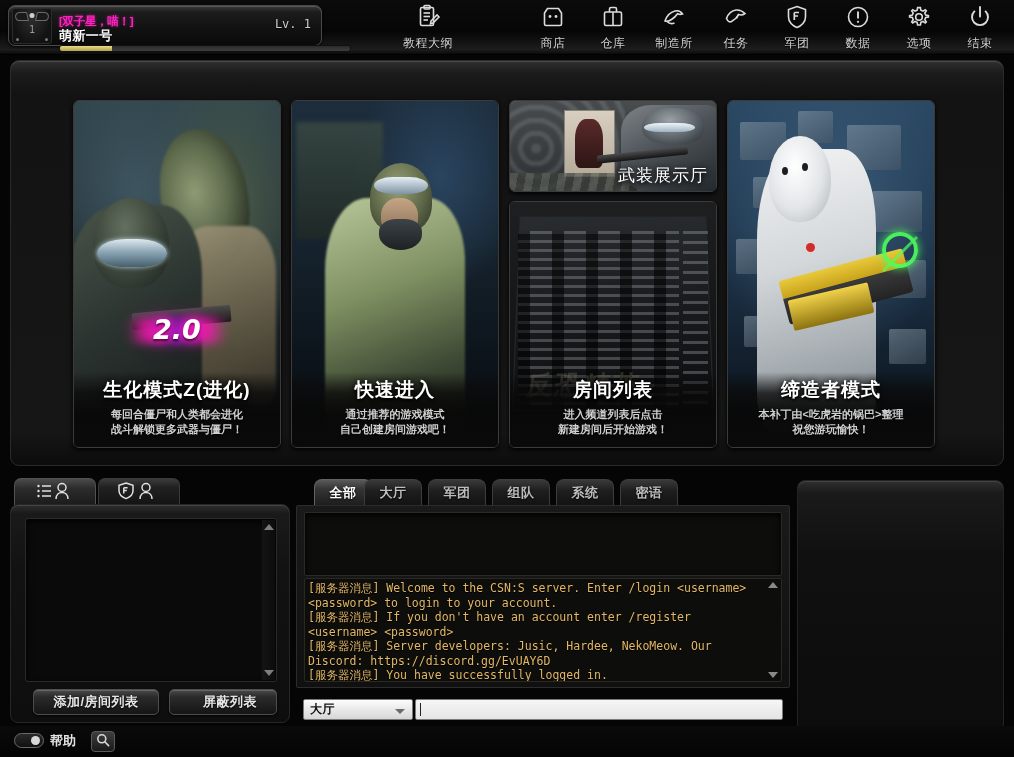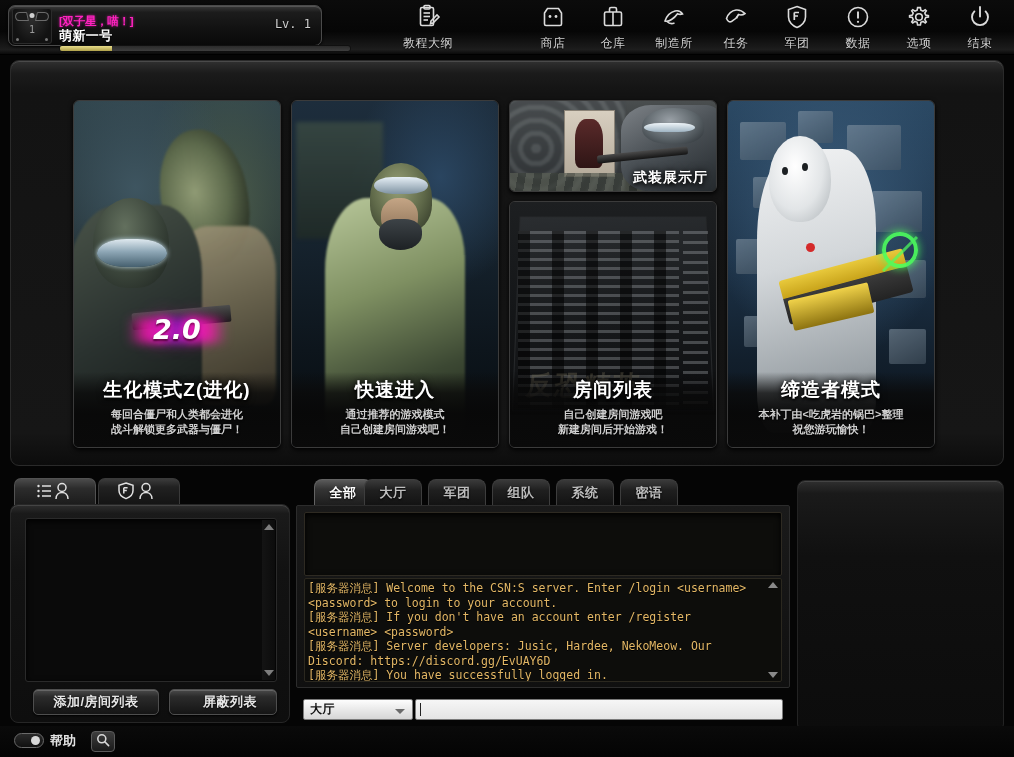--- a/index.html
+++ b/index.html
@@ -231,21 +231,21 @@
   .s-visor {
     position: absolute; right: 10%; top: 24%; width: 25%; height: 11%;
     background: linear-gradient(180deg,#eef4f8,#9fb4c2); border-radius: 50%/70%;
   }
   .s-gun {
     position: absolute; left: 42%; top: 56%; width: 44%; height: 9%;
     background: linear-gradient(180deg,#4b4b4b,#151515); border-radius: 2px; transform: rotate(-6deg);
   }
   .showroom-label {
     position: absolute; right: 8px; bottom: 4px;
-    font-size: 14px; font-weight: bold; color: #fff; letter-spacing: 1px;
+    font-size: 17px; font-weight: normal; color: #fff; letter-spacing: 1px;
     text-shadow: 0 2px 4px #000, 0 0 8px #000;
   }
   .s-floor {
     position: absolute; left: 0; right: 0; bottom: 0; height: 20%;
     background: repeating-linear-gradient(100deg,#5a5f55 0px,#5a5f55 8px,#3b403a 8px,#3b403a 16px);
     opacity: .7;
   }
 
   .art-roomlist {
     background: linear-gradient(180deg,#1d1f21 0%,#141618 45%,#0b0c0d 100%);
@@ -665,21 +665,21 @@
           <span class="r-screen"></span>
           <span class="r-rows"></span>
           <span class="r-cols"></span>
           <span class="r-right"></span>
           <span class="r-brand">反恐精英</span>
           <span class="r-bottombar"></span>
           <span class="r-bluebtn"></span>
         </div>
         <div class="cap">
           <div class="title">房间列表</div>
-          <div class="sub">自己创建房间游戏吧</div>
+          <div class="sub">进入频道列表后点击</div>
           <div class="sub" style="margin-top:0">新建房间后开始游戏！</div>
         </div>
       </div>
 
       <div class="card" style="left:654px; top:0; width:208px; height:348px;">
         <div class="art art-creator">
           <span class="c-blocks">
             <i style="left:6%;top:6%;width:22%;height:11%"></i>
             <i style="left:34%;top:3%;width:17%;height:9%"></i>
             <i style="left:58%;top:7%;width:26%;height:13%"></i>

